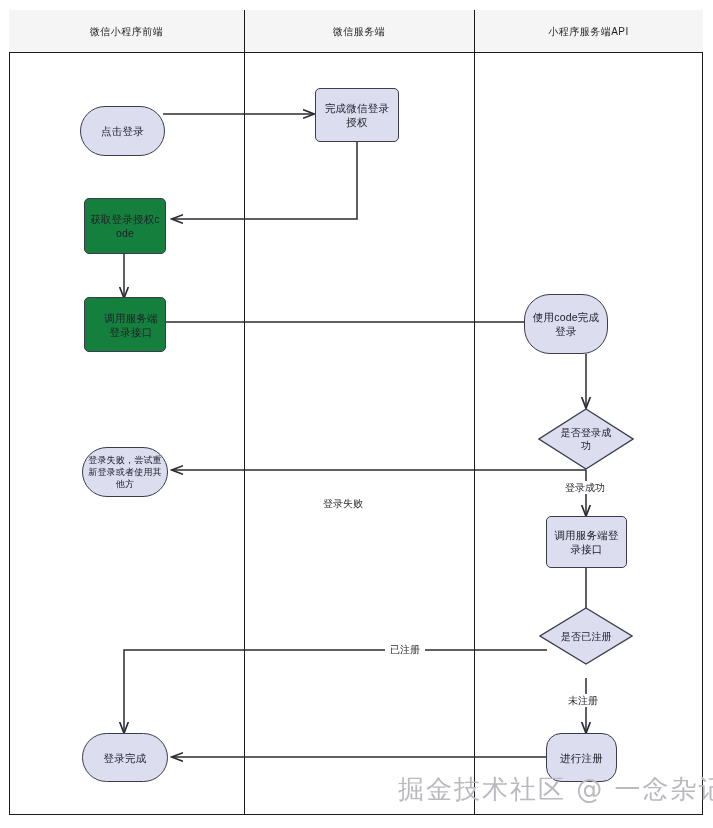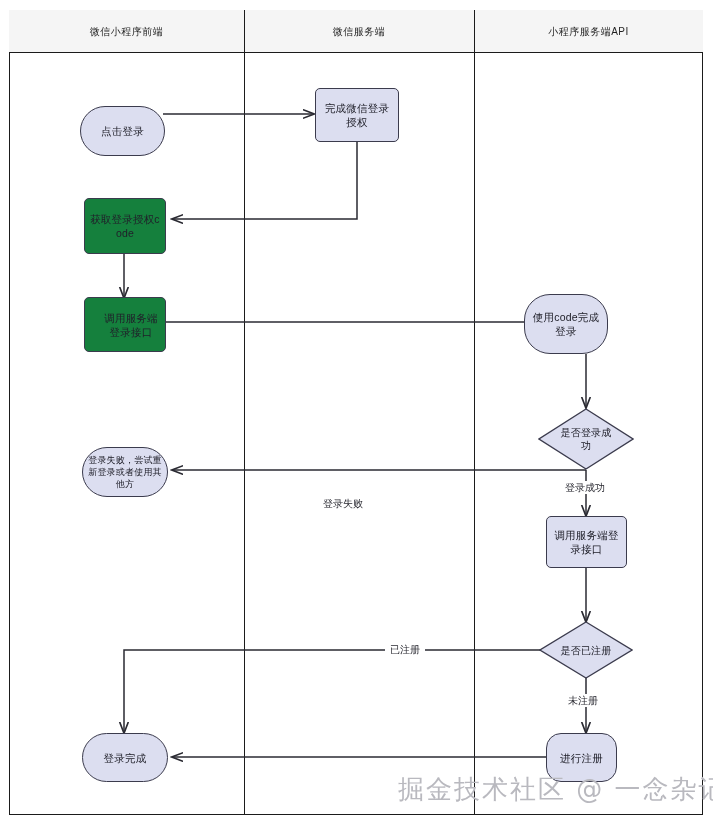--- a/index.html
+++ b/index.html
@@ -217,21 +217,21 @@
   </div>
 
   <div class="node n-pill" style="left:82px;top:447px;width:86px;height:50px;font-size:9px;line-height:12px;">
     <span>登录失败，尝试重新登录或者使用其他方</span>
   </div>
 
   <div class="node n-box-fill" style="left:546px;top:516px;width:81px;height:52px;">
     <span>调用服务端登录接口</span>
   </div>
 
-  <div class="node n-diamond" style="left:539px;top:621px;width:94px;height:58px;">
+  <div class="node n-diamond" style="left:539px;top:607px;width:94px;height:58px;text-align:right;">
     <svg class="dia-shape" viewBox="0 0 94 58" preserveAspectRatio="none">
       <polygon points="47,1 93,29 47,57 1,29" fill="#dcdef0" stroke="#3b3b4d" stroke-width="1.3"></polygon>
     </svg>
     <span class="dia-label">是否已注册</span>
   </div>
 
   <div class="node n-box-fill" style="left:546px;top:733px;width:71px;height:49px;border-radius:15px;">
     <span>进行注册</span>
   </div>
 

